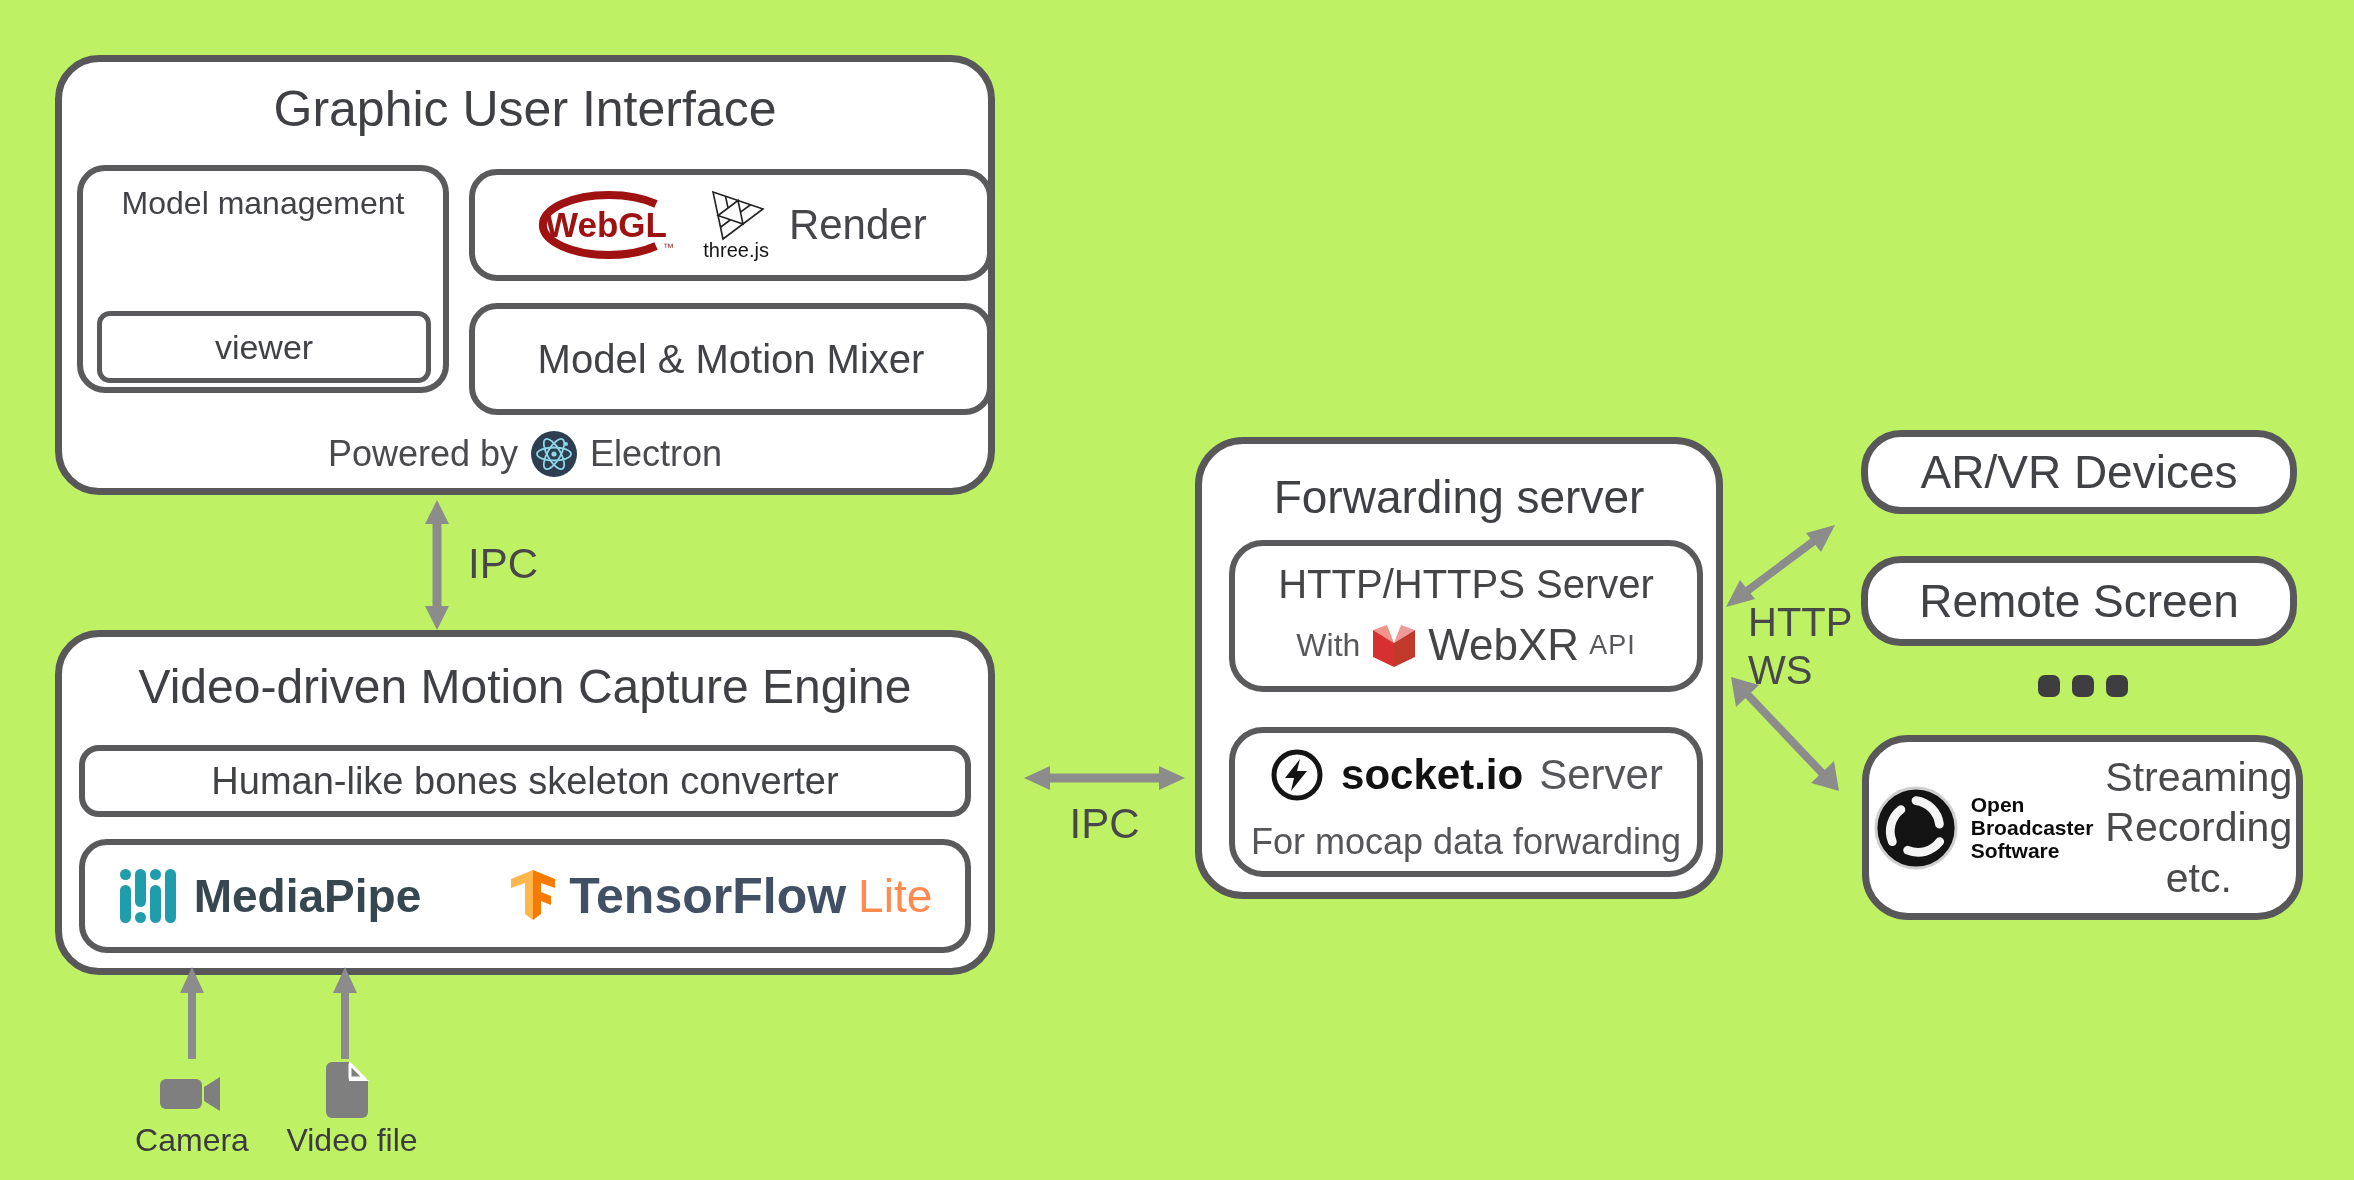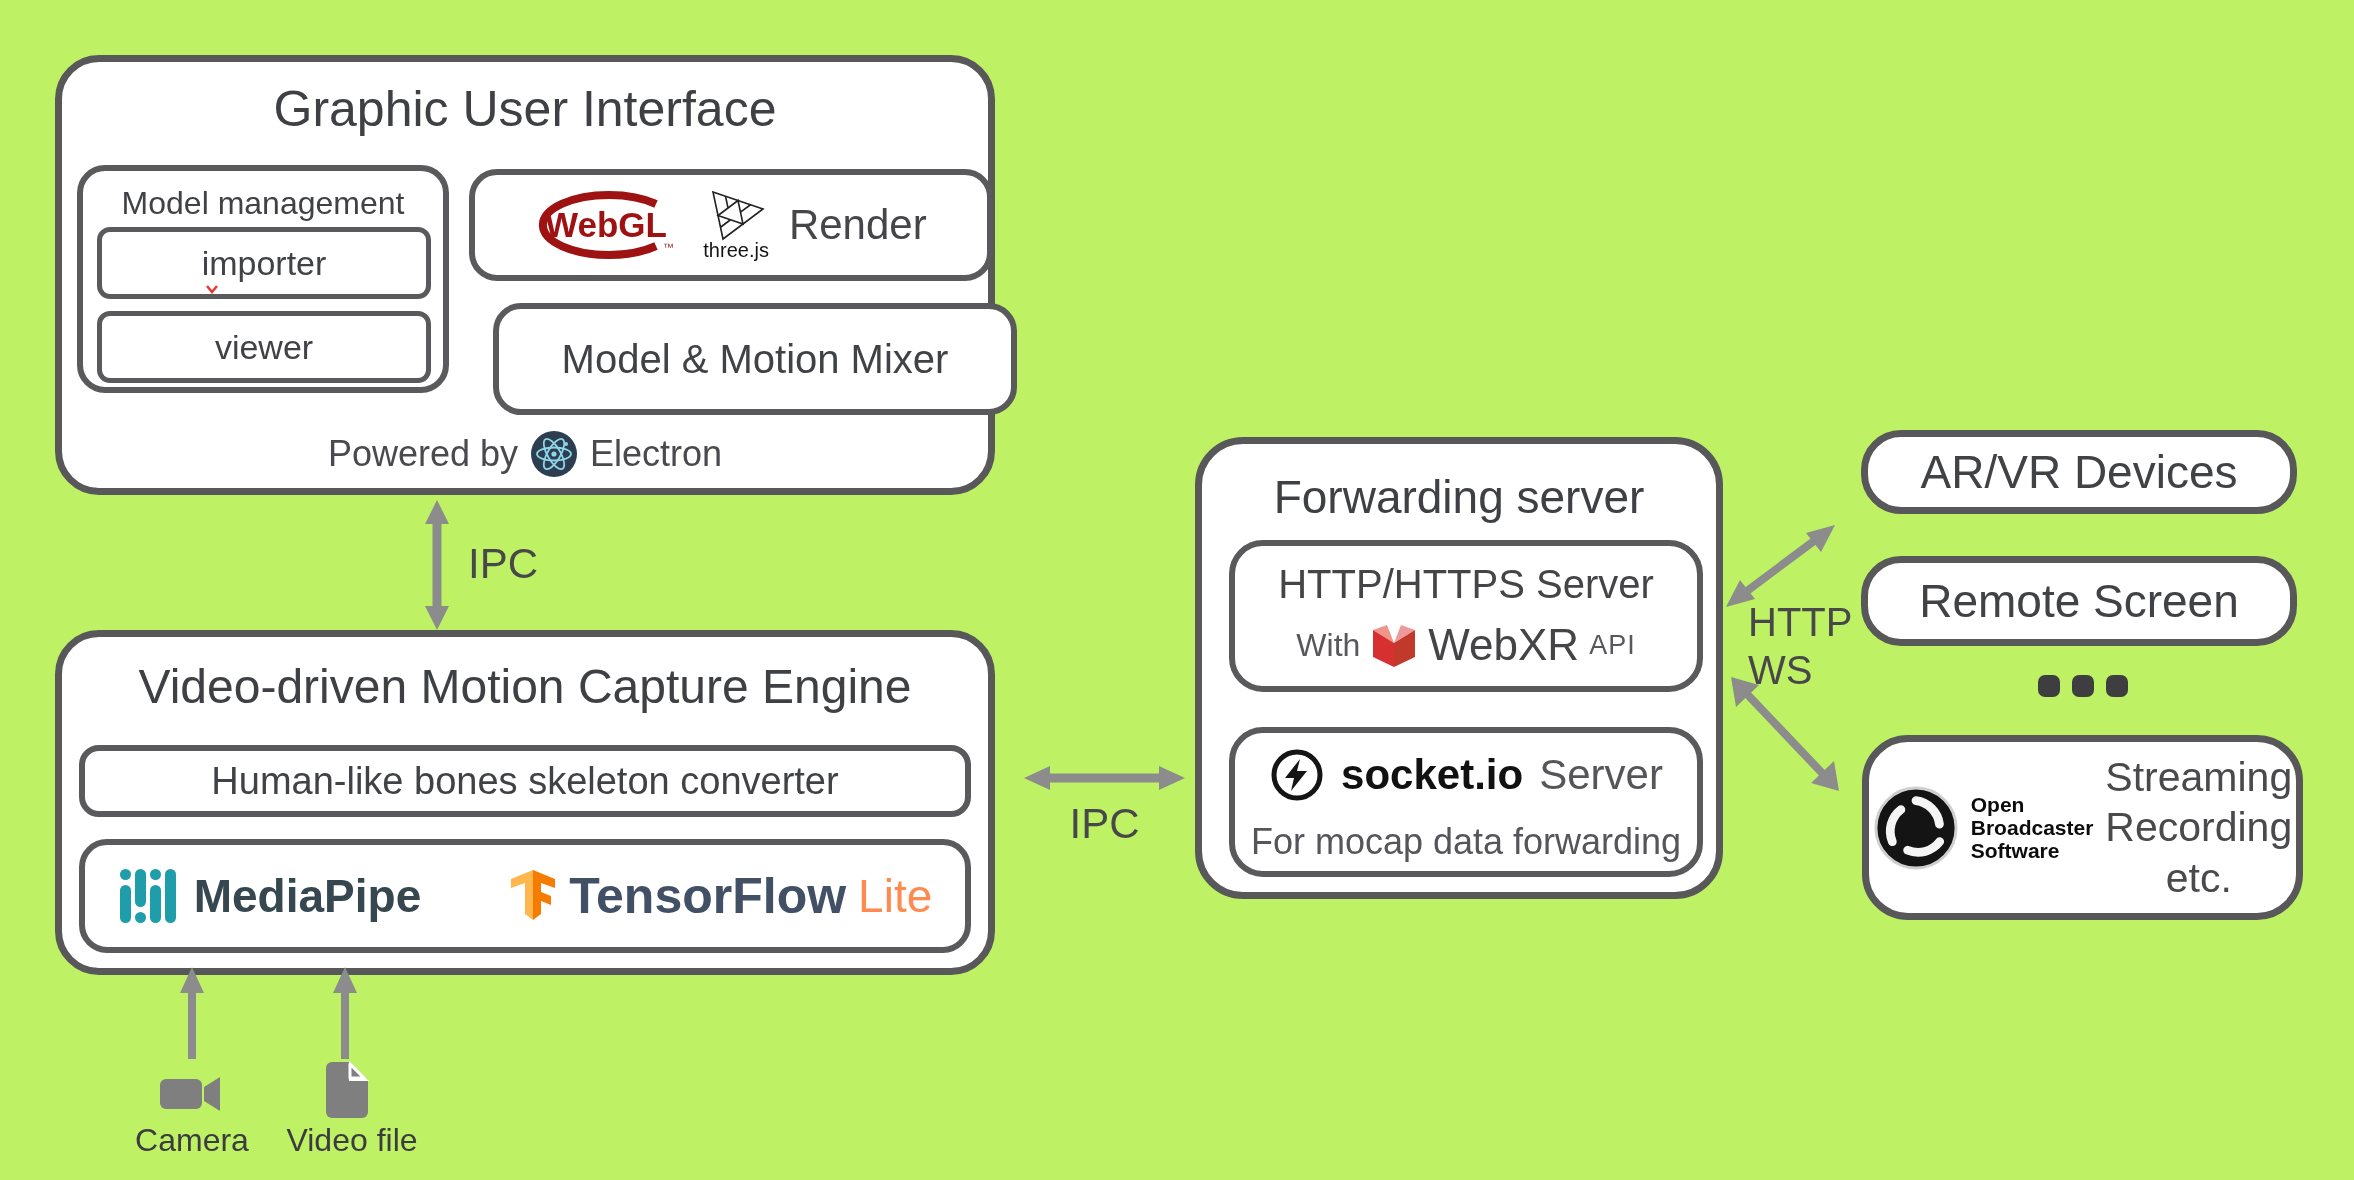--- a/index.html
+++ b/index.html
@@ -20,26 +20,20 @@
 </head>
 <body>
 
 <div id="canvas">
 
   <div class="box" style="left:55px;top:55px;width:940px;height:440px;">
     <div class="lbl title" style="left:0;top:18px;width:100%;text-align:center;font-size:50px;">Graphic User Interface</div>
 
     <div class="box-mid" style="left:15px;top:103px;width:372px;height:228px;">
       <div class="lbl" style="left:0;top:14px;width:100%;text-align:center;font-size:32px;">Model management</div>
-      <div class="box-sm center" style="left:14px;top:56px;width:334px;height:72px;font-size:34px;">
-        <span>importer</span>
-        <svg style="position:absolute;left:103px;top:53px;" width="14" height="9" viewBox="0 0 14 9">
-          <polyline points="2,1 7,7 12,1" stroke="#e53935" stroke-width="2.5" fill="none"></polyline>
-        </svg>
-      </div>
       <div class="box-sm center" style="left:14px;top:140px;width:334px;height:72px;font-size:34px;">
         <span>viewer</span>
       </div>
     </div>
 
     <div class="box-mid center" style="left:407px;top:107px;width:524px;height:112px;gap:20px;">
       <svg width="148" height="68" viewBox="0 0 148 68">
         <path d="M121 13 A66 30 0 1 0 121 55" fill="none" stroke="#9e1212" stroke-width="8"></path>
         <text x="71" y="46" text-anchor="middle" font-size="35" font-weight="bold" fill="#9e1212">WebGL</text>
         <text x="128" y="60" font-size="11" fill="#9e1212">™</text>
@@ -52,21 +46,21 @@
             <line x1="20.5" y1="7.25" x2="23" y2="18.9"></line>
             <line x1="45.5" y1="15.75" x2="35.5" y2="23.2"></line>
             <line x1="15.5" y1="38.25" x2="25.5" y2="30.75"></line>
           </g>
         </svg>
         <div style="font-size:20px;color:#141414;margin-top:-2px;">three.js</div>
       </div>
       <div style="font-size:42px;color:#46464a;">Render</div>
     </div>
 
-    <div class="box-mid center" style="left:407px;top:241px;width:524px;height:112px;font-size:40px;margin-left:24px;">
+    <div class="box-mid center" style="left:407px;top:241px;width:524px;height:112px;font-size:40px;">
       <span>Model &amp; Motion Mixer</span>
     </div>
 
     <div class="lbl center" style="left:0;top:368px;width:100%;gap:12px;font-size:36px;">
       <span class="muted" style="color:#4a4a4e;">Powered by</span>
       <svg width="48" height="48" viewBox="0 0 48 48">
         <circle cx="24" cy="24" r="23" fill="#2c3e50"></circle>
         <g fill="none" stroke="#8ed6e8" stroke-width="1.8">
           <ellipse cx="24" cy="24" rx="17" ry="6.5"></ellipse>
           <ellipse cx="24" cy="24" rx="17" ry="6.5" transform="rotate(60 24 24)"></ellipse>

